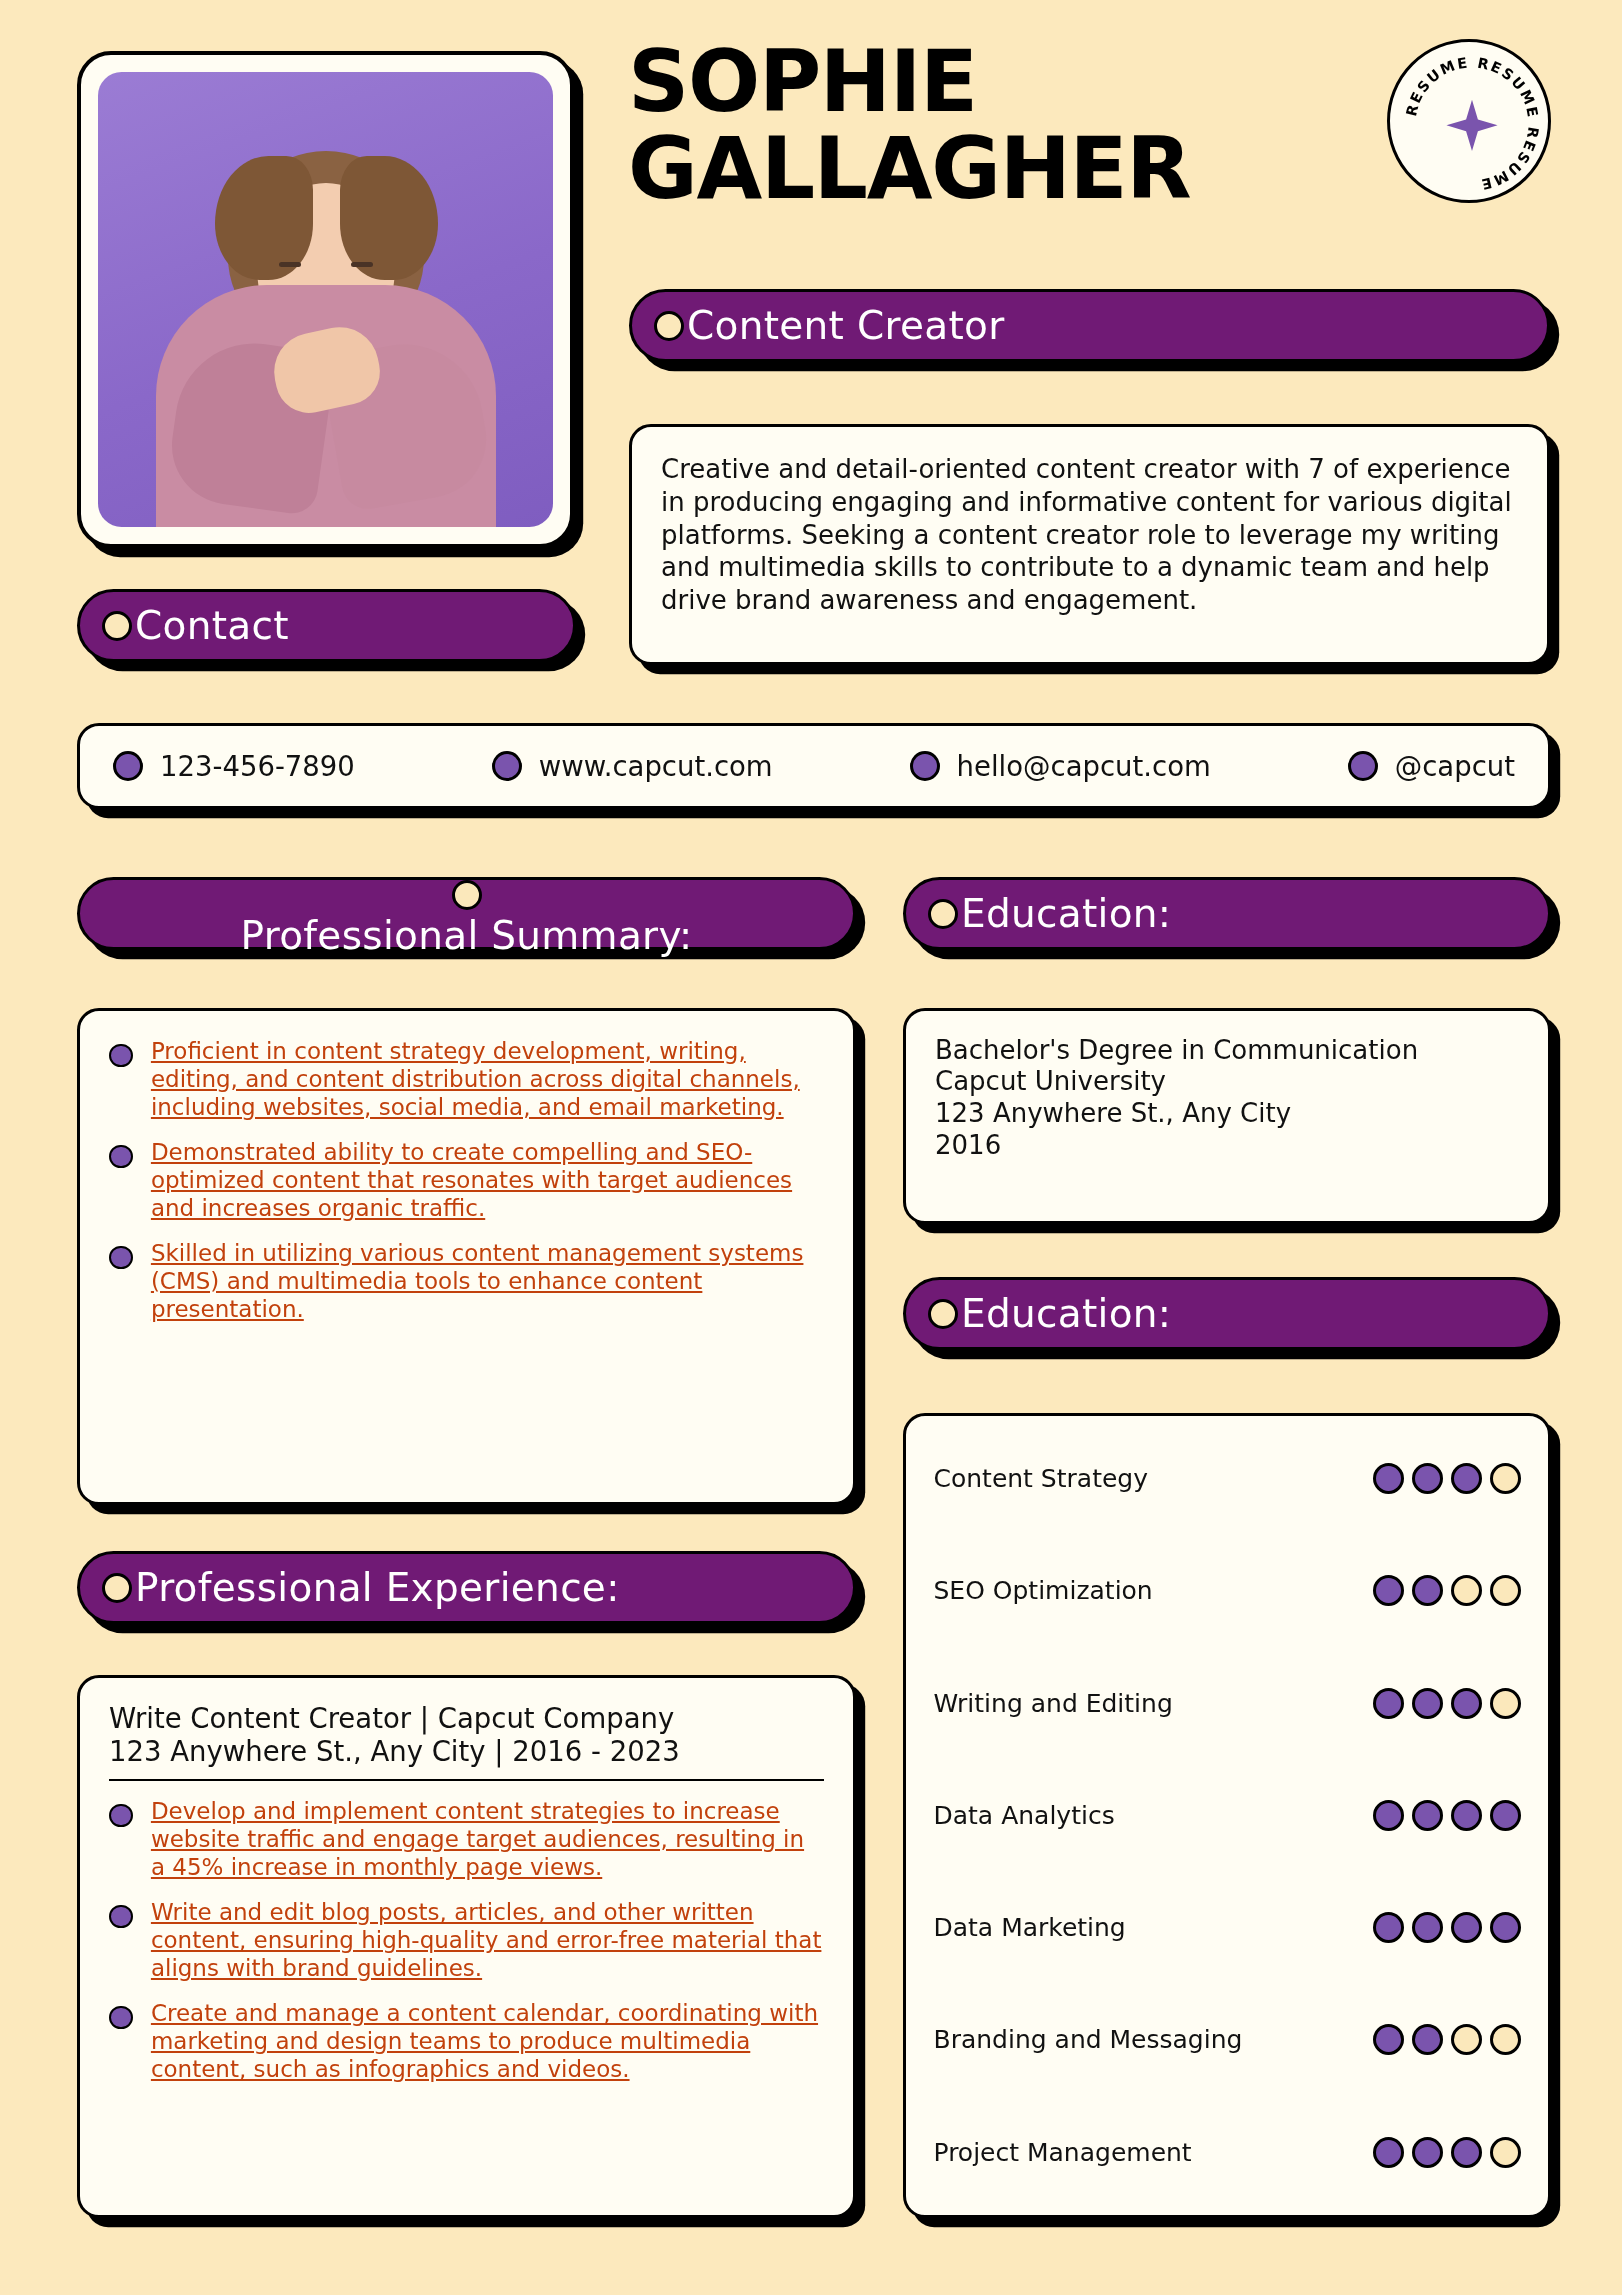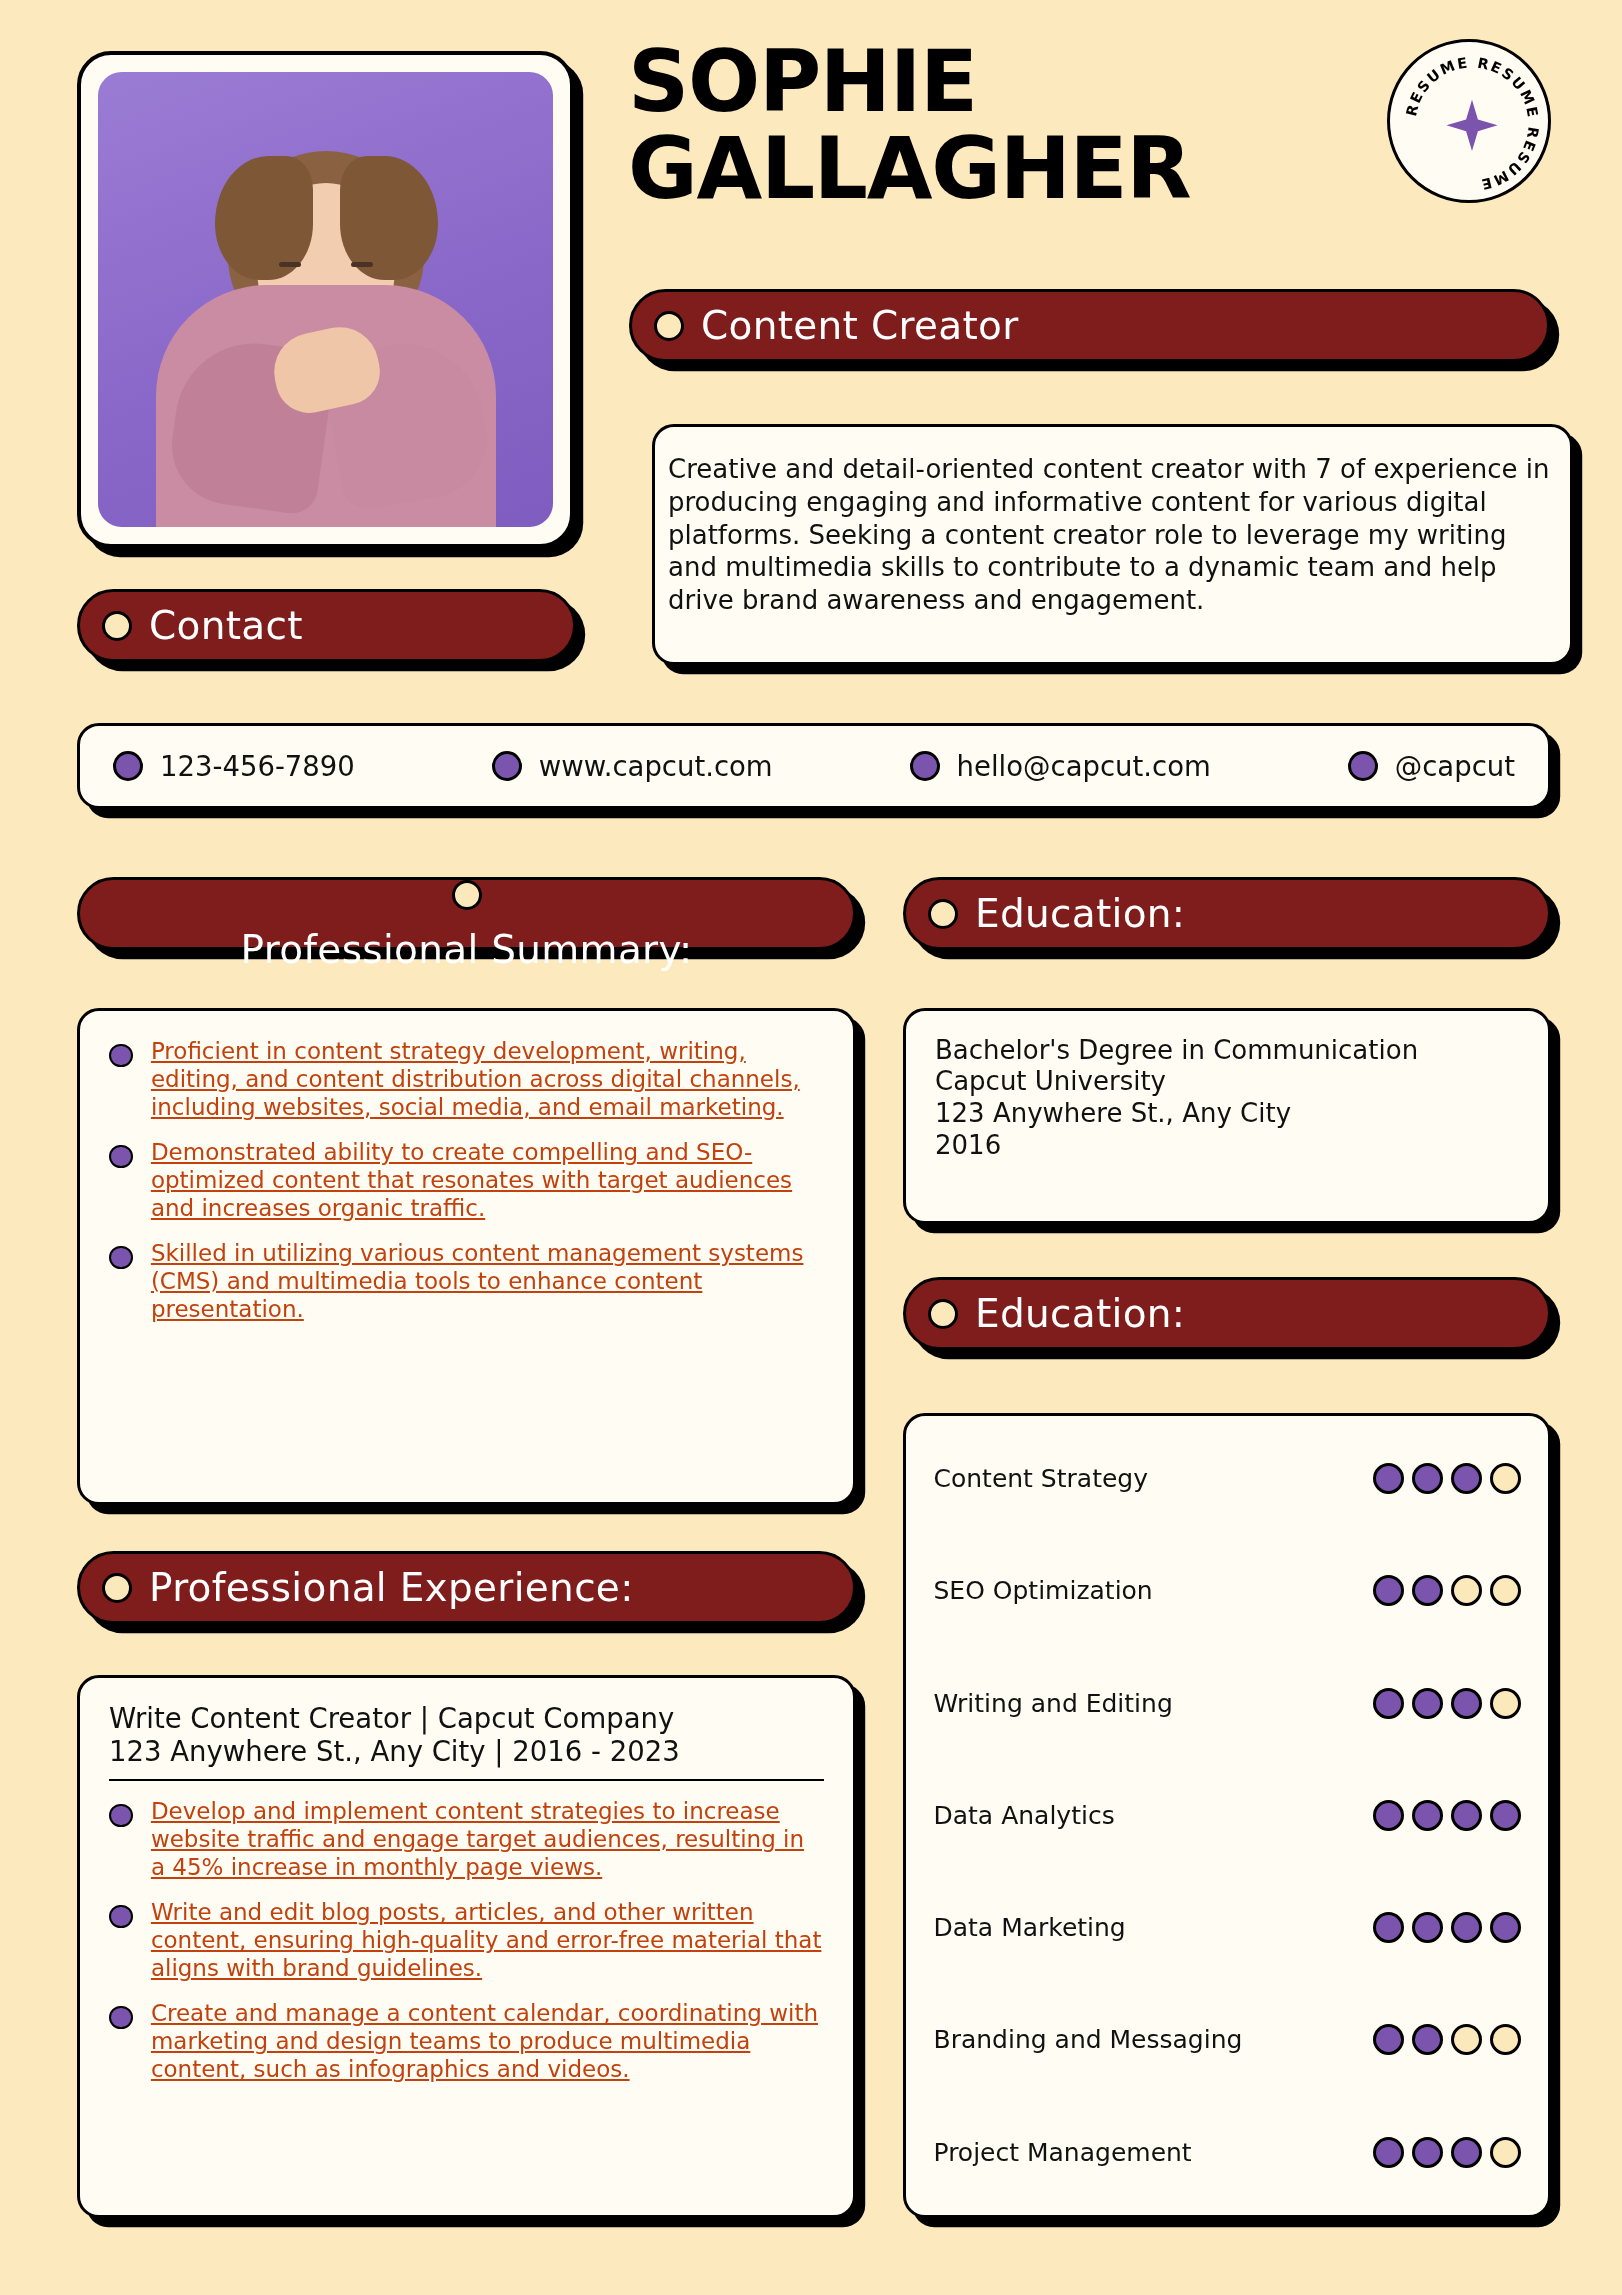--- a/index.html
+++ b/index.html
@@ -11,26 +11,26 @@
   body { position: relative; overflow: hidden; }
 
   
   .shadow { box-shadow: 9.2px 9.2px 0 #000; }
   .card {
     background: #fffdf3;
     border: 3.9px solid #000;
     border-radius: 22px;
   }
   .purplebar {
-    background: #7f1d1d;
+    background: #701a75;
     border: 3.9px solid #000;
     border-radius: 39px;
     display: flex;
     align-items: center;
-    gap: 17px;
+    gap: 3px;
     padding: 0 22px;
     color: #fff;
   }
   .dot-white {
     width: 30px; height: 30px; border-radius: 50%;
     background: #fbe8bb; border: 3.3px solid #000;
     flex: 0 0 auto;
   }
   .bar-label {
     font-size: 39px;
@@ -126,23 +126,23 @@
   #stamp svg { position: absolute; inset: 0; }
 
   
   #role-bar {
     position: absolute; left: 629px; top: 289px;
     width: 921px; height: 73px;
   }
 
   
   #about-card {
-    position: absolute; left: 652px; top: 424px;
+    position: absolute; left: 629px; top: 424px;
     width: 921px; height: 241px;
-    padding: 26px 13px;
+    padding: 26px 29px;
   }
   #about-text {
     font-size: 26px; line-height: 1.26; color: #111;
   }
 
   
   #contact-bar {
     position: absolute; left: 77px; top: 589px;
     width: 499px; height: 73px;
   }

